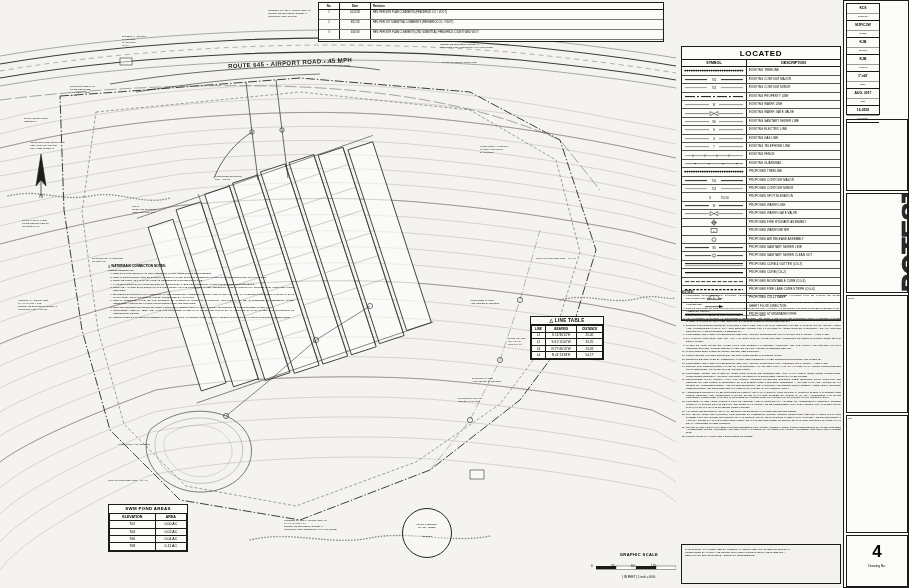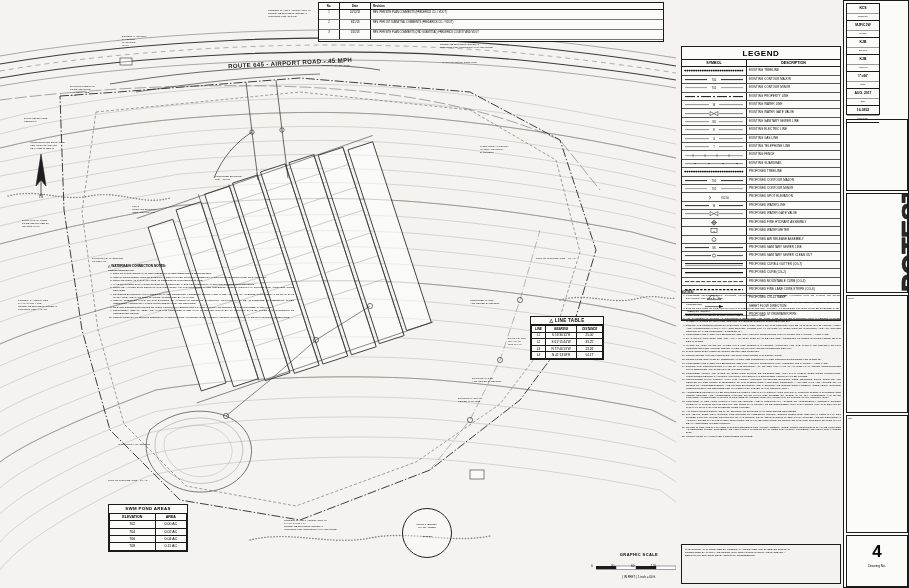--- a/index.html
+++ b/index.html
@@ -383,21 +383,21 @@
         </div>
         <div class="rvr">
           <div class="c1">3</div>
                  <div class="c2">5/16/18</div>
                  <div class="c3">REV. PER SITE PLAN COMMENTS (2ND SUBMITTAL) FREDERICK COUNTY AND VDOT</div>
         </div>
       </div>
   </div>
 
   <div class="bx bdr" id="legend">
-    <div class="lgt">LEGEND</div>
+    <div class="lgt">LOCATED</div>
     <div class="hdr">
       <div style="width:64px;border-right:1px solid #1a1a1a;">SYMBOL</div>
       <div style="flex:1;">DESCRIPTION</div>
     </div>
     <div id="legend-rows">
         <div class="lrow">
           <div class="lsym">
             <svg width="62" height="7.2" viewBox="0 0 62 7.2">
               <line x1="2" y1="3.6" x2="60" y2="3.6" stroke="#111" stroke-width="1.6" stroke-dasharray=".4 1.8" stroke-linecap="round"></line>
             </svg>

